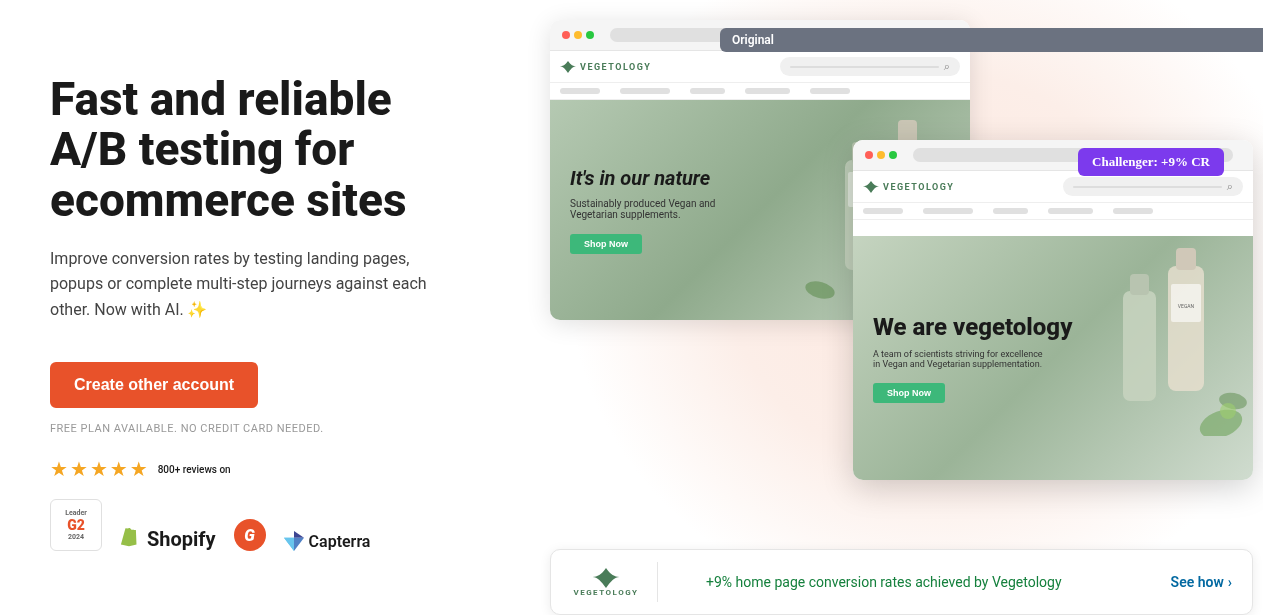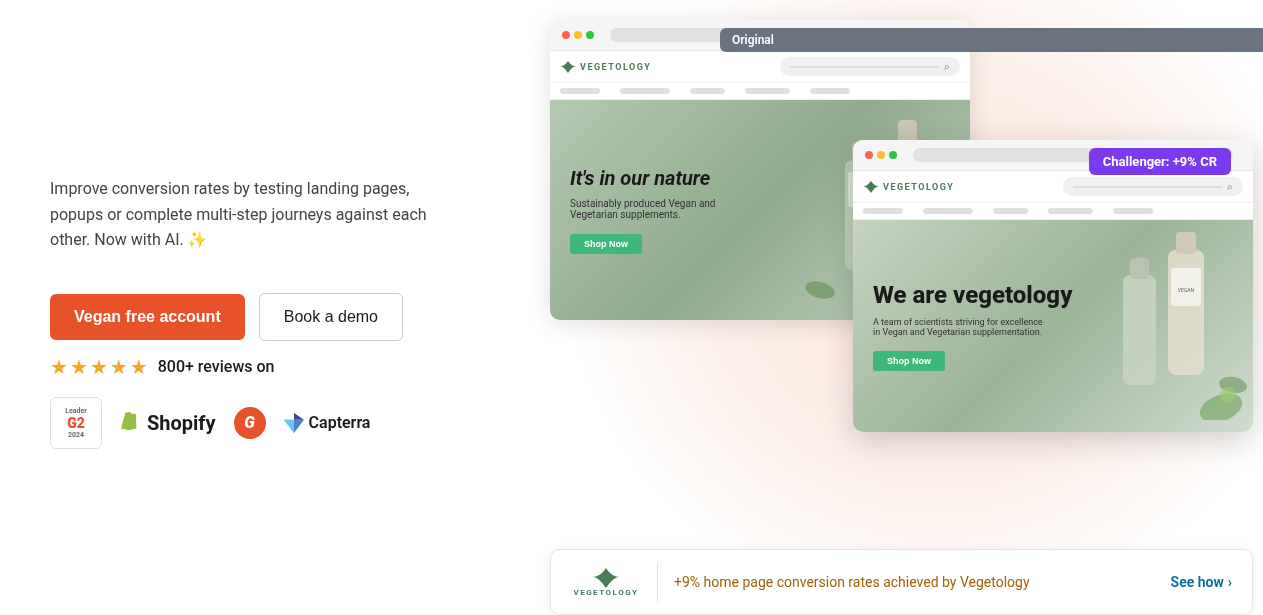--- a/index.html
+++ b/index.html
@@ -113,28 +113,28 @@
       display: flex;
       gap: 2px;
     }
 
     .star {
       color: #f5a623;
       font-size: 20px;
     }
 
     .reviews-text {
-      font-size: 16px;
+      font-size: 10px;
       font-weight: 500;
       color: #1a1a1a;
     }
 
     .logos-row {
       display: flex;
-      align-items: center;
+      align-items: flex-end;
       gap: 18px;
     }
 
     .g2-badge {
       background: #fff;
       border: 1px solid #e0e0e0;
       border-radius: 6px;
       padding: 4px 6px;
       display: flex;
       flex-direction: column;
@@ -353,25 +353,26 @@
       right: 10px;
       width: 400px;
       background: #fff;
       border-radius: 10px;
       box-shadow: 0 8px 32px rgba(0,0,0,0.18);
       overflow: hidden;
     }
 
     .challenger-content-bg {
       background: linear-gradient(135deg, #c5d4c0 0%, #9bb498 50%, #d0dccf 100%);
-      height: 212px;
+      height: 244px;
       display: flex;
       align-items: center;
       padding: 20px;
       position: relative;
+      margin-top: 16px;
     }
 
     .challenger-heading {
       font-size: 24px;
       font-weight: 800;
       color: #1a1a1a;
       margin-bottom: 8px;
     }
 
     .challenger-sub {
@@ -406,21 +407,22 @@
 
     .banner-divider {
       width: 1px;
       height: 40px;
       background: #e5e5e5;
     }
 
     .banner-text {
       flex: 1;
       font-size: 14px;
-      color: #a16207;
+      color: #15803d;
+      margin-left: 32px;
     }
 
     .banner-link {
       color: #0369a1;
       font-size: 14px;
       font-weight: 600;
       cursor: pointer;
       display: flex;
       align-items: center;
       gap: 4px;
@@ -445,31 +447,32 @@
       opacity: 0.9;
     }
   </style>
 </head>
 <body>
 
 <div class="page-wrapper">
   <div class="bg-blob"></div>
 
   <div class="left-panel">
+    <h1 class="hero-title">Fast and reliable A/B testing for ecommerce sites</h1>
 
     <p class="hero-subtitle">
       <span>Improve conversion rates by testing landing pages, popups or complete multi-step journeys against each other. Now with AI.</span>
       <span class="sparkle">✨</span>
     </p>
 
     <div class="cta-buttons">
-      <button class="btn-primary">Vegan free account</button>
-      <button class="btn-secondary">Book a demo</button>
+      <button class="btn-primary">Create other account</button>
     </div>
 
+    <p class="free-plan-note">FREE PLAN AVAILABLE. NO CREDIT CARD NEEDED.</p>
 
     <div class="reviews-row">
       <div class="stars">
         <span class="star">★</span>
         <span class="star">★</span>
         <span class="star">★</span>
         <span class="star">★</span>
         <span class="star">★</span>
       </div>
       <span class="reviews-text">800+ reviews on</span>
@@ -559,21 +562,21 @@
               <rect x="58" y="72" width="26" height="35" rx="2" fill="#fff" opacity="0.5"></rect>
 
               <ellipse cx="145" cy="200" rx="20" ry="12" fill="#7aaa6a" opacity="0.7" transform="rotate(-20 145 200)"></ellipse>
               <ellipse cx="30" cy="190" rx="15" ry="8" fill="#5a8a4a" opacity="0.6" transform="rotate(15 30 190)"></ellipse>
             </svg>
           </div>
         </div>
       </div>
     </div>
 
-    <div class="badge-challenger" style="top:148px;right:32px;">Challenger: +9% CR</div>
+    <div class="badge-challenger" style="top:148px;right:39px;font-family:Liberation Serif, serif;">Challenger: +9% CR</div>
 
     <div class="browser-challenger">
       <div class="browser-bar">
         <div class="browser-dots">
           <div class="dot dot-red"></div>
           <div class="dot dot-yellow"></div>
           <div class="dot dot-green"></div>
         </div>
         <div style="flex:1;background:#e0e0e0;height:14px;border-radius:7px;margin:0 8px;"></div>
       </div>

